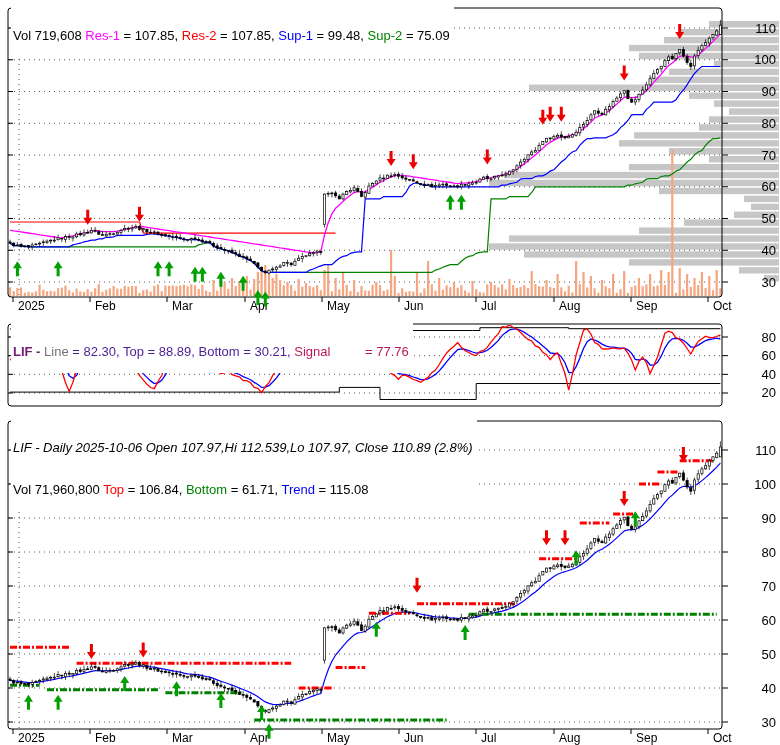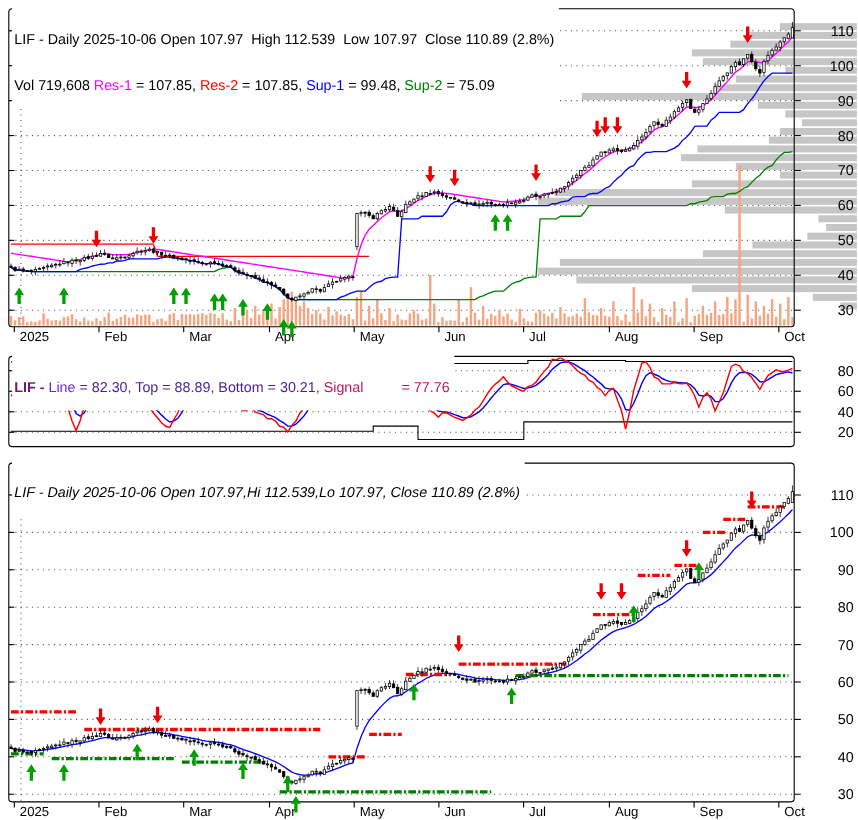--- a/index.html
+++ b/index.html
@@ -1227,23 +1227,23 @@
         <path d="M261.6,705 l-4.5,7 l3,0 l0,8 l3,0 l0,-8 l3,0 Z" fill="#00a000"></path>
         <path d="M269,723.7 l-4.5,7 l3,0 l0,8 l3,0 l0,-8 l3,0 Z" fill="#00a000"></path>
         <path d="M376.3,621.7 l-4.5,7 l3,0 l0,8 l3,0 l0,-8 l3,0 Z" fill="#00a000"></path>
         <path d="M465.1,625.1 l-4.5,7 l3,0 l0,8 l3,0 l0,-8 l3,0 Z" fill="#00a000"></path>
         <path d="M576.1,550.3 l-4.5,7 l3,0 l0,8 l3,0 l0,-8 l3,0 Z" fill="#00a000"></path>
         <path d="M635.3000000000001,511.2 l-4.5,7 l3,0 l0,8 l3,0 l0,-8 l3,0 Z" fill="#00a000"></path>
       </g>
     </svg>
 
 <div class="hdr" id="hdr1" style="left:11px;top:1px;">
-  <div id="hdr1a"><span style="color: rgb(0, 0, 0);">LIF - Daily 2025-10-06 Open 107.97  High 112.539  Low 107.97  Close 110.89 (2.8%)</span></div>
   <div id="hdr1b"><span style="color: rgb(0, 0, 0);">Vol 719,608 </span><span style="color: rgb(255, 0, 255);">Res-1</span><span style="color: rgb(0, 0, 0);"> = 107.85, </span><span style="color: rgb(255, 0, 0);">Res-2</span><span style="color: rgb(0, 0, 0);"> = 107.85, </span><span style="color: rgb(0, 0, 255);">Sup-1</span><span style="color: rgb(0, 0, 0);"> = 99.48, </span><span style="color: rgb(0, 128, 0);">Sup-2</span><span style="color: rgb(0, 0, 0);"> = 75.09</span></div>
 </div>
 <div class="hdr" id="hdr2" style="left:11px;top:317px;">
-  <div id="hdr2a"><span style="color: #701a75; font-weight: bold;">LIF - </span><span style="color: #6d28d9; text-align: right;">Line</span><span style="color: #4c1d95;"> = 82.30, Top = 88.89, Bottom = 30.21, </span><span style="color: #be185d;">Signal</span><span style="color: #be185d; padding-left: 31px;"> = 77.76</span></div>
+  <div id="hdr2a"><span style="color: #701a75; font-weight: bold;">LIF - </span><span style="color: #737373; text-align: right;">Line</span><span style="color: #4c1d95;"> = 82.30, Top = 88.89, Bottom = 30.21, </span><span style="color: #be185d;">Signal</span><span style="color: #be185d; padding-left: 31px;"> = 77.76</span></div>
 </div>
 <div class="hdr" id="hdr3" style="left:11px;top:413px;">
   <div id="hdr3a"><span style="color: rgb(0, 0, 0); font-style: italic;">LIF - Daily 2025-10-06 Open 107.97,Hi 112.539,Lo 107.97, Close 110.89 (2.8%)</span></div>
+  <div id="hdr3b"><span style="color: rgb(0, 0, 0);">Vol 71,960,800 </span><span style="color: rgb(255, 0, 0);">Top</span><span style="color: rgb(0, 0, 0);"> = 106.84, </span><span style="color: rgb(0, 128, 0);">Bottom</span><span style="color: rgb(0, 0, 0);"> = 61.71, </span><span style="color: rgb(0, 0, 255);">Trend</span><span style="color: rgb(0, 0, 0);"> = 115.08</span></div>
 </div>
 
 </div>
 
 </body></html>

